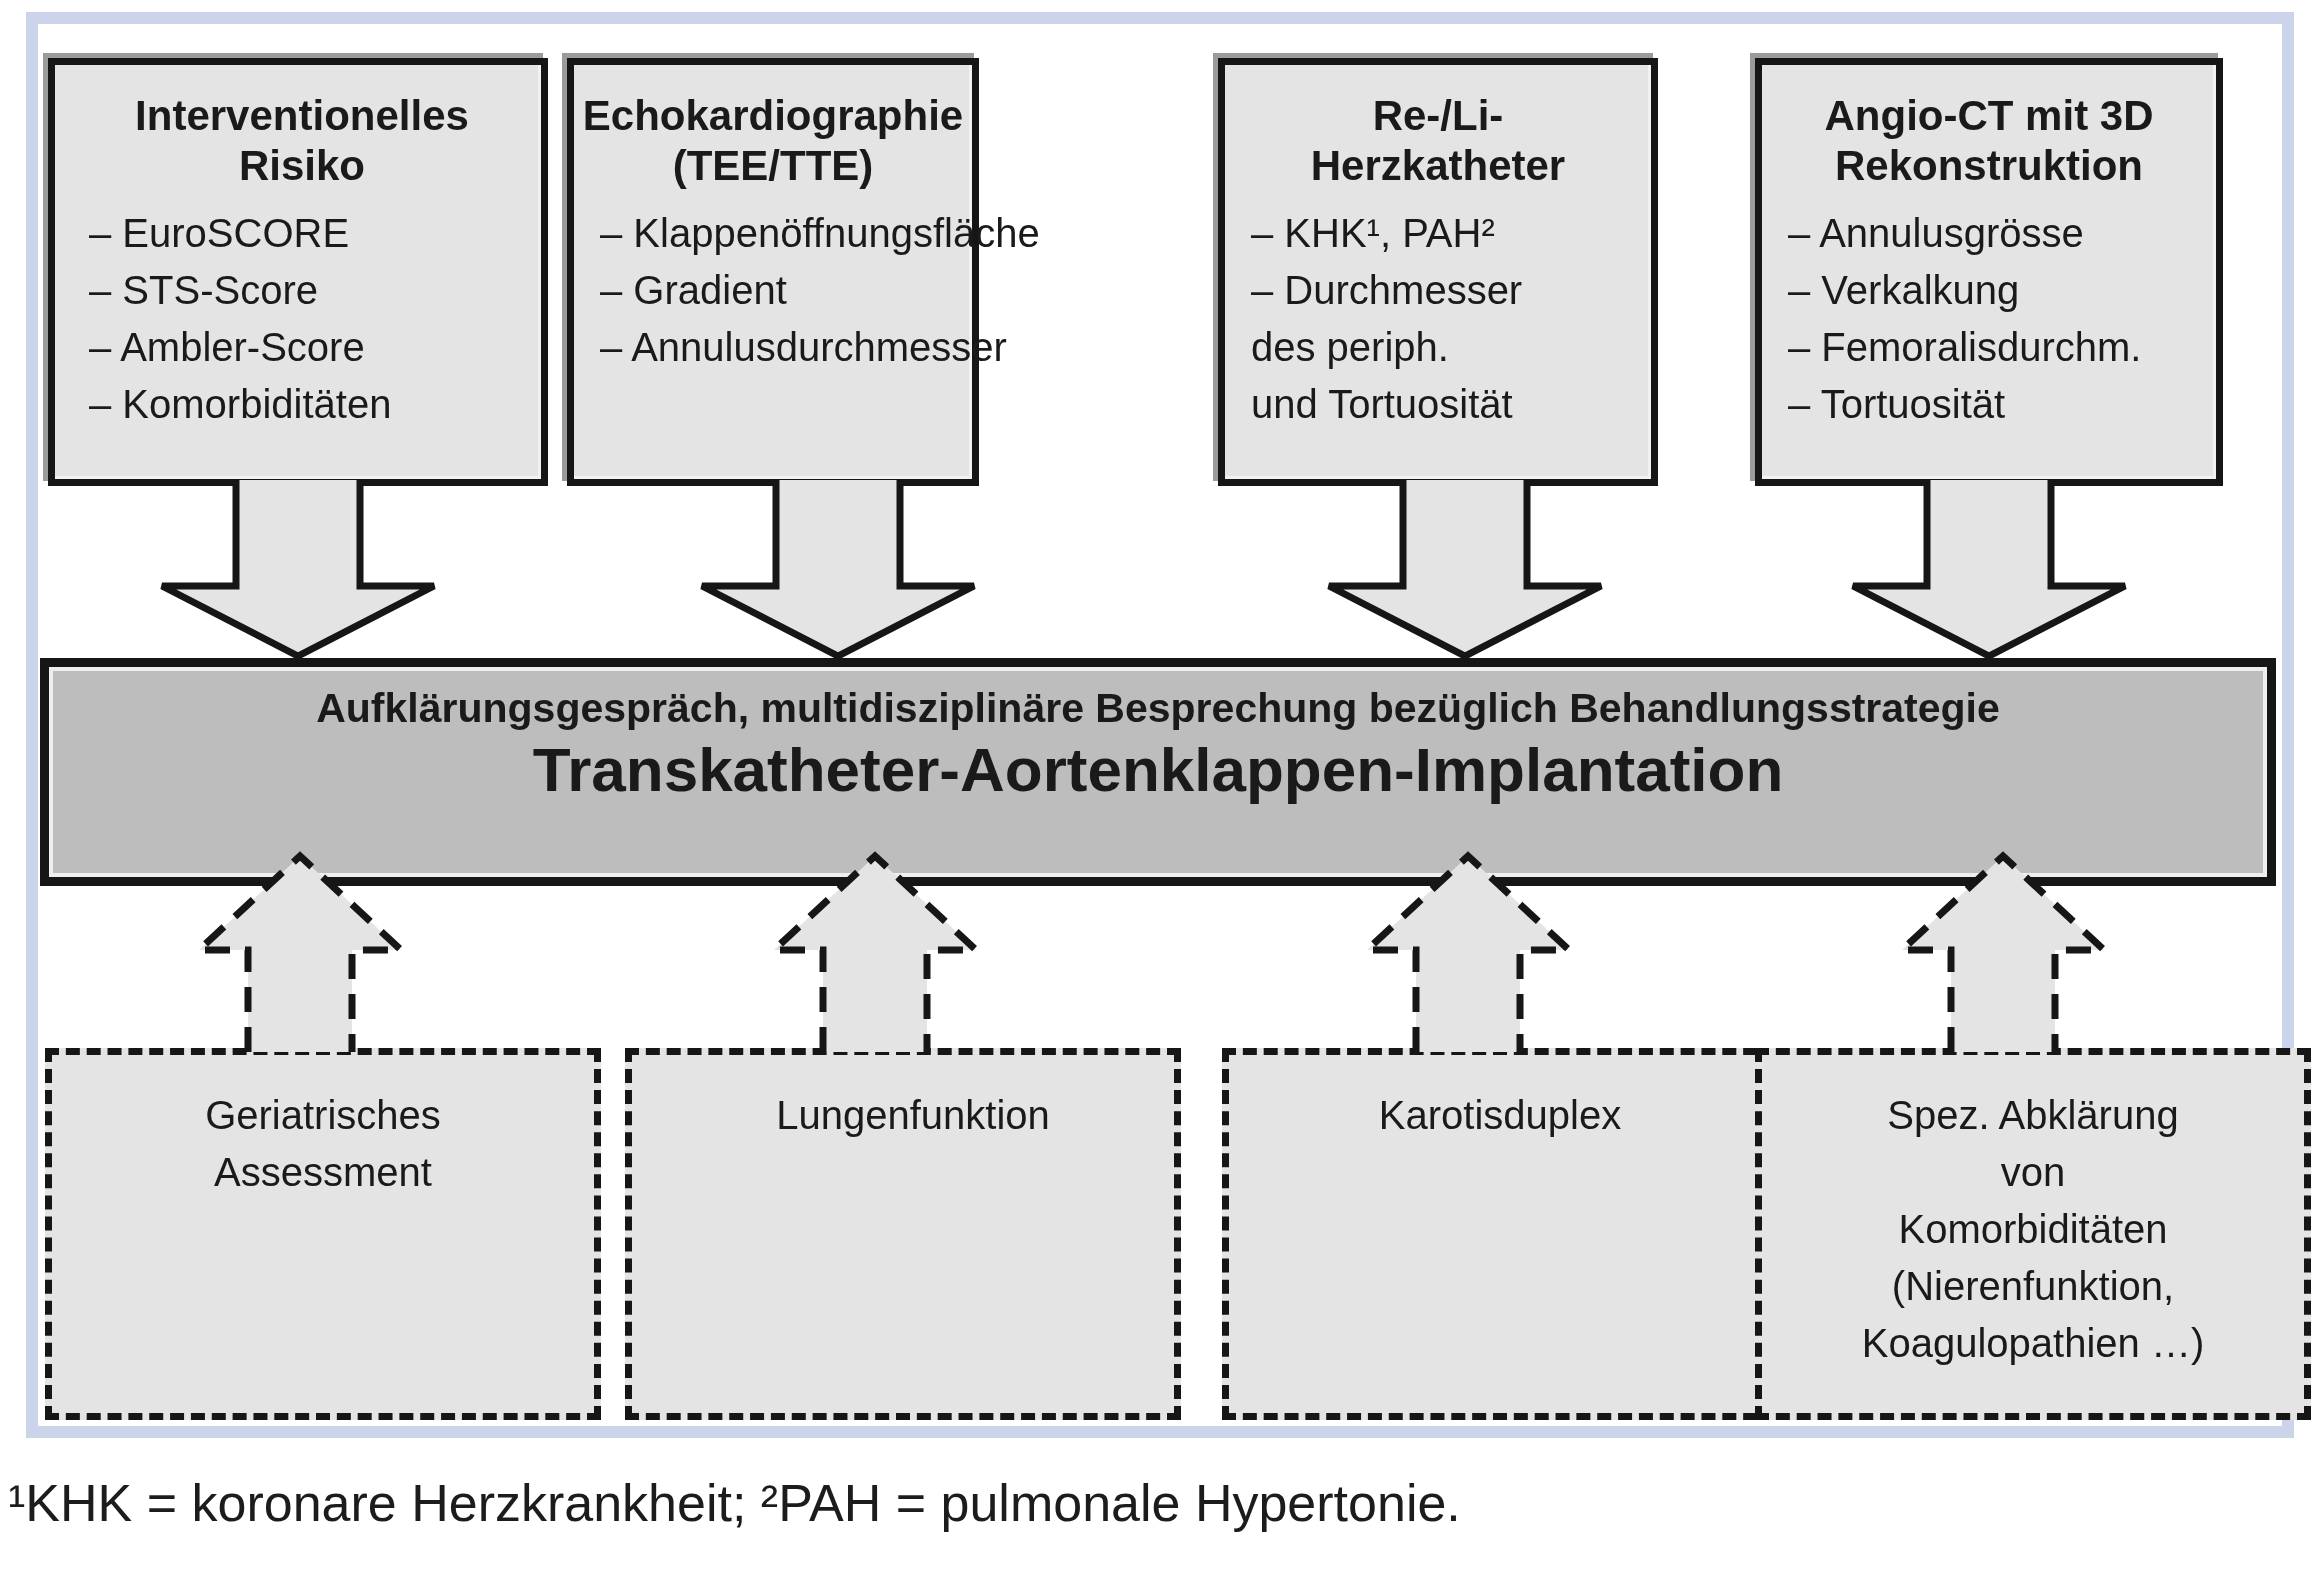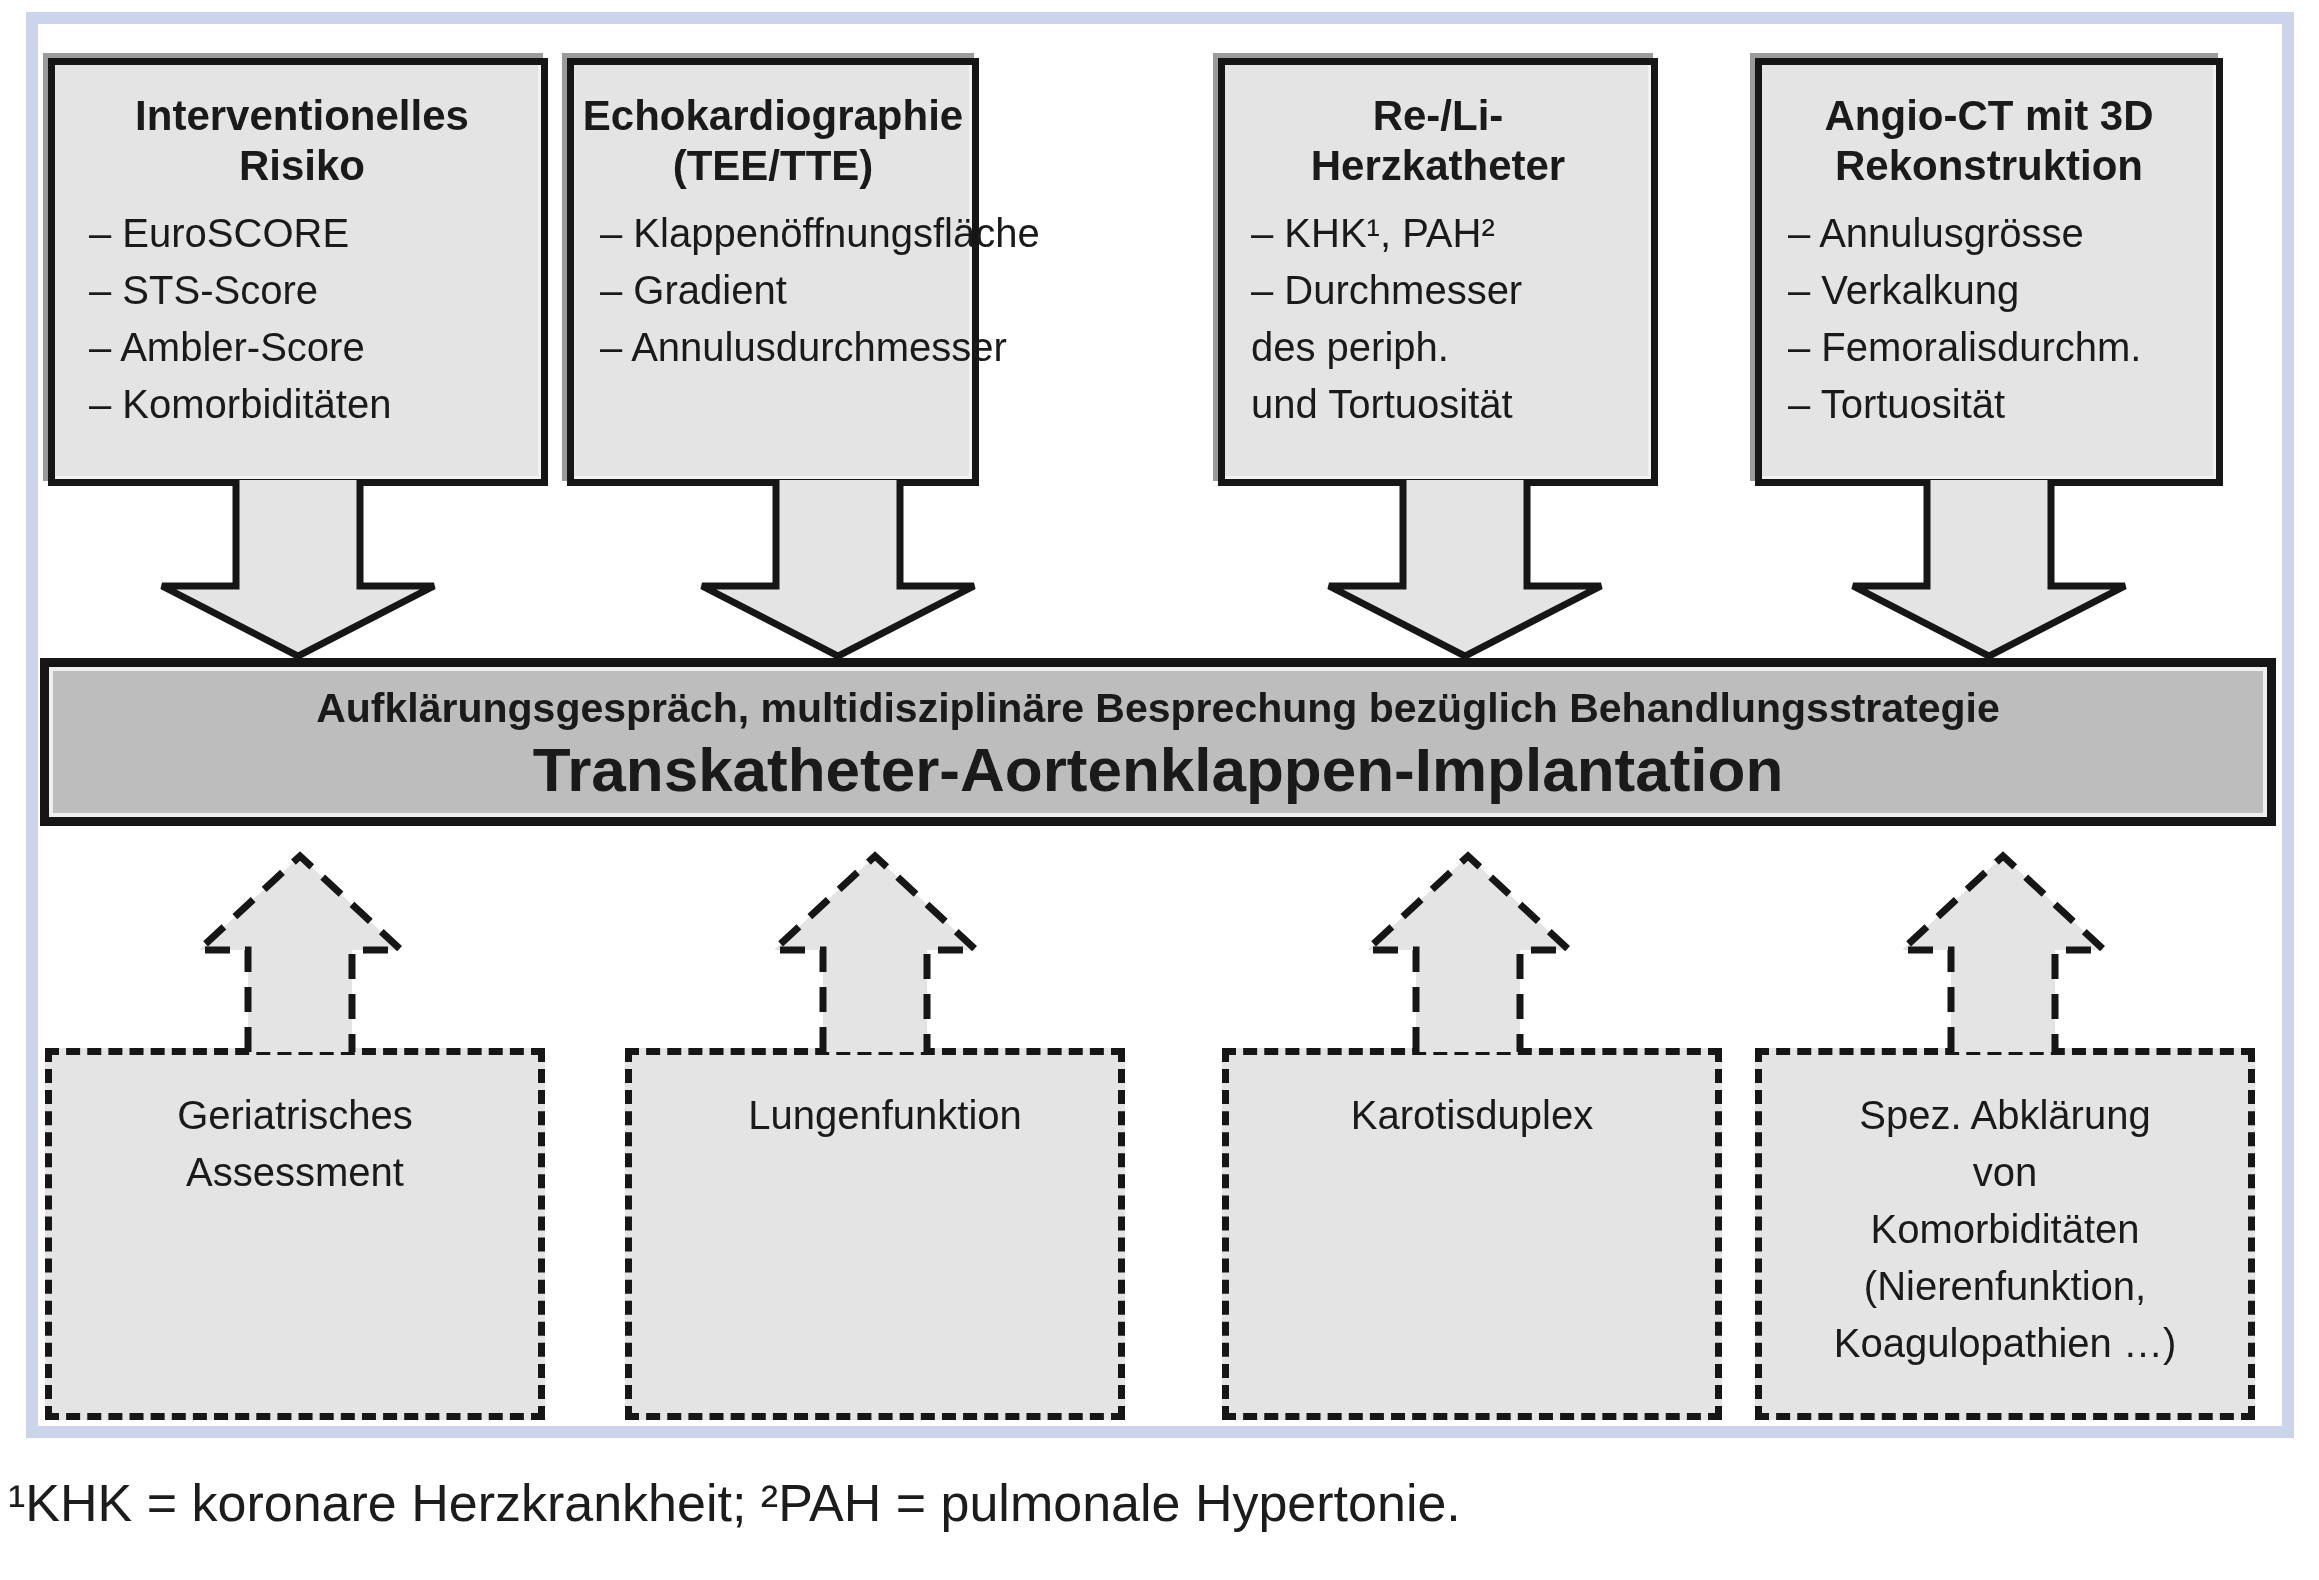--- a/index.html
+++ b/index.html
@@ -38,40 +38,40 @@
     padding:14px 8px 0 26px;font-size:40px;line-height:57px;white-space:nowrap;
   }
 
   
   .arrow-down{position:absolute;top:480px;width:280px;height:182px;z-index:4;}
   .a1{left:158px;} .a2{left:698px;} .a3{left:1325px;} .a4{left:1849px;}
   .arrow-shape{fill:var(--box-fill);stroke:var(--outline);stroke-width:7;stroke-linejoin:miter;}
 
   
   .bar{
-    position:absolute;left:40px;top:658px;width:2236px;height:168px;box-sizing:border-box;
+    position:absolute;left:40px;top:658px;width:2236px;height:228px;box-sizing:border-box;
     background:var(--bar-fill);
     border:9px solid var(--outline);
     box-shadow:inset 0 0 0 4px #efefef;
     z-index:2;text-align:center;
   }
   .bar-line1{margin-top:16px;font-weight:bold;font-size:41px;line-height:50px;}
   .bar-line2{font-weight:bold;font-size:62px;line-height:74px;}
 
   
   .arrow-up{position:absolute;top:850px;width:210px;height:202px;z-index:4;}
   .u1{left:195px;} .u2{left:770px;} .u3{left:1363px;} .u4{left:1898px;}
   .arrow-shape-dashed{
     fill:var(--box-fill);stroke:var(--outline);stroke-width:7;
     stroke-dasharray:25 15;stroke-linejoin:miter;
   }
 
   
   .dbox{
-    position:absolute;top:1048px;width:500px;height:372px;box-sizing:border-box;
+    position:absolute;top:1048px;width:556px;height:372px;box-sizing:border-box;
     background:var(--box-fill);
     border:7px dashed var(--outline);
     z-index:3;text-align:center;
   }
   .d1{left:45px;} .d2{left:625px;padding-left:20px;} .d3{left:1222px;} .d4{left:1755px;}
   .dbox .dlines{padding-top:32px;font-size:40px;line-height:57px;}
 
   
   .footnote{
     position:absolute;left:8px;top:1472px;width:2300px;

